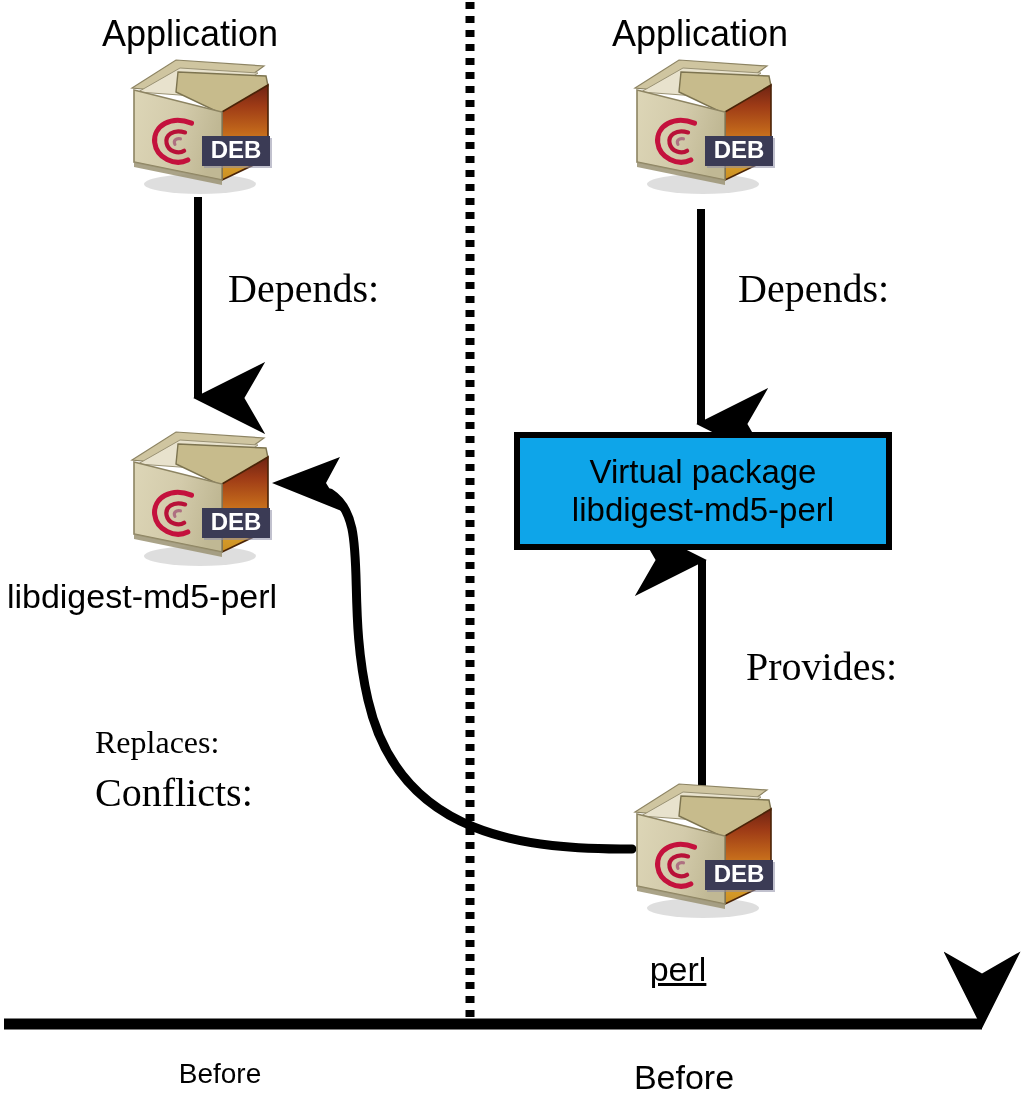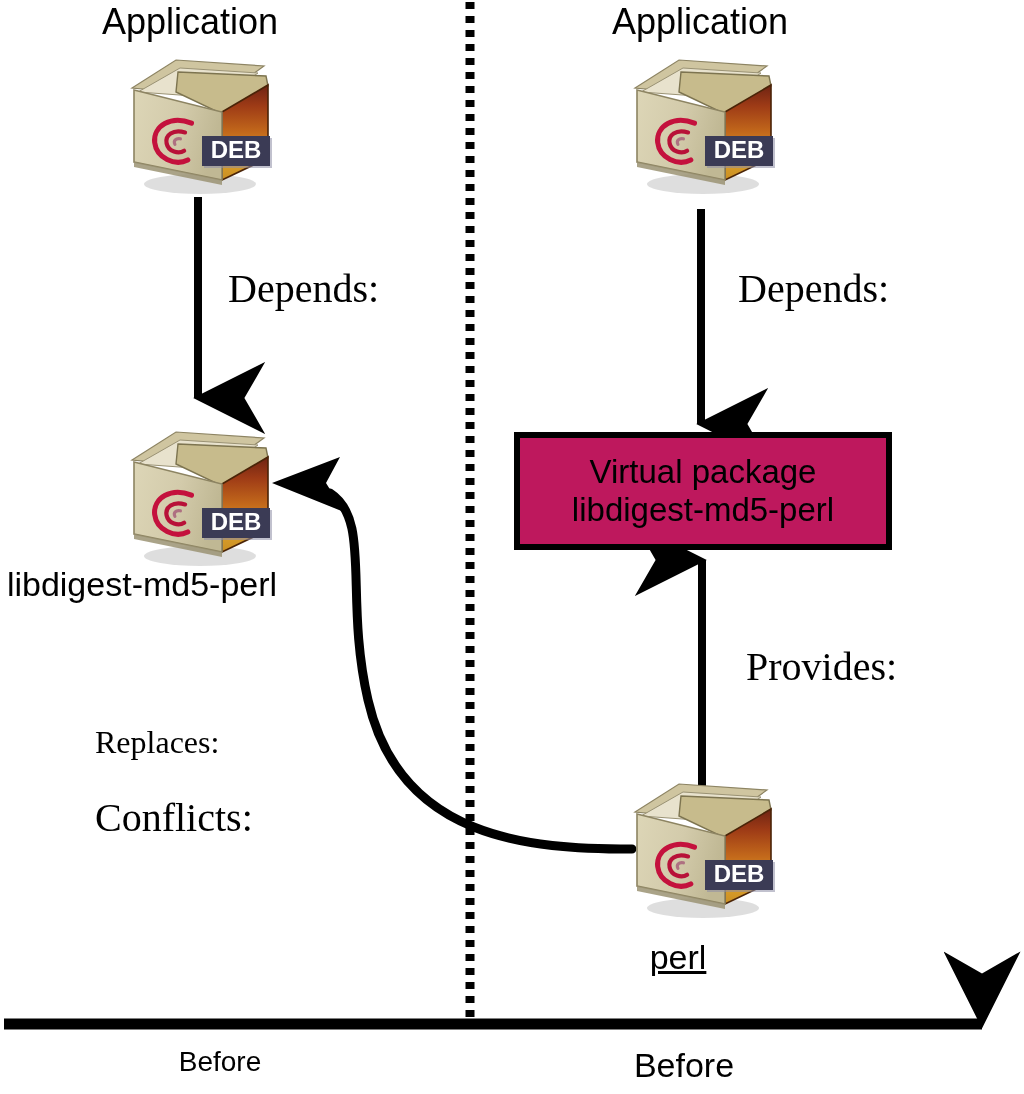--- a/index.html
+++ b/index.html
@@ -35,44 +35,44 @@
   }
   .sans {
     font-family: "Liberation Sans", sans-serif;
     font-weight: 400;
   }
   .mono {
     font-family: Liberation Serif, serif;
     font-weight: 400;
     letter-spacing: 0px;
   }
-  .ctr { transform: translateX(-50%); text-align: center; }
+  .ctr { transform: translateX(-50%); text-align: center; margin-top: 12px; }
 
   #app-label-before { left: 190px; top: 2px;  font-size: 36px; }
   #app-label-after  { left: 700px; top: 2px;  font-size: 36px; }
   #depends-before   { left: 228px; top: 267px; font-size: 40px; }
   #depends-after    { left: 738px; top: 267px; font-size: 40px; }
   #pkg-name-before  { left: 142px; top: 565px; font-size: 34px; }
   #provides-label   { left: 738px; top: 645px; font-size: 40px; margin-left: 8px; }
   #replaces-label   { left: 95px;  top: 725px; font-size: 32px; text-align: center; }
-  #conflicts-label  { left: 95px;  top: 796px; font-size: 40px; }
+  #conflicts-label  { left: 95px;  top: 771px; font-size: 40px; }
   #perl-name        { left: 678px; top: 938px; font-size: 34px; text-decoration: underline; }
   #before-axis-lbl  { left: 220px; top: 1046px; font-size: 28px; }
   #after-axis-lbl   { left: 684px; top: 1046px; font-size: 34px; }
 
   
   #virtual-box {
     position: absolute;
     left: 514px;
     top: 432px;
     width: 378px;
     height: 118px;
     border: 6px solid #000000;
     box-sizing: border-box;
-    background: #be185d;
+    background: #0ea5e9;
     display: flex;
     flex-direction: column;
     justify-content: center;
     font-size: 33px;
     color: #000;
     line-height: 1.16;
   }
   #virtual-box span { display: block; text-align: center; white-space: pre; }
 </style>
 </head>

